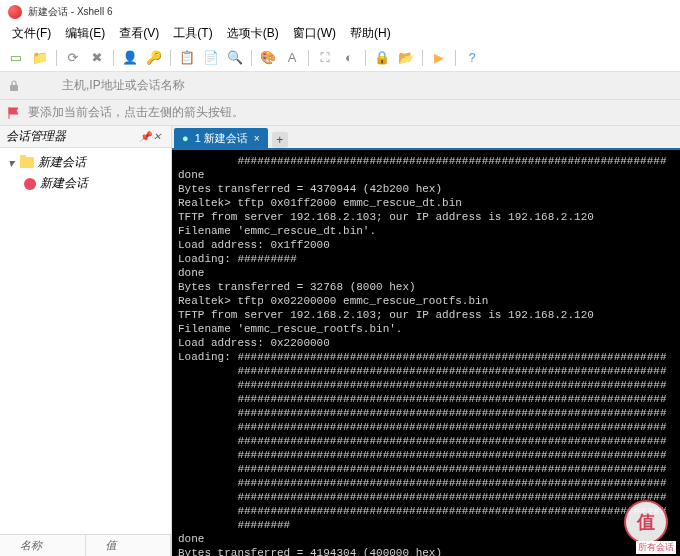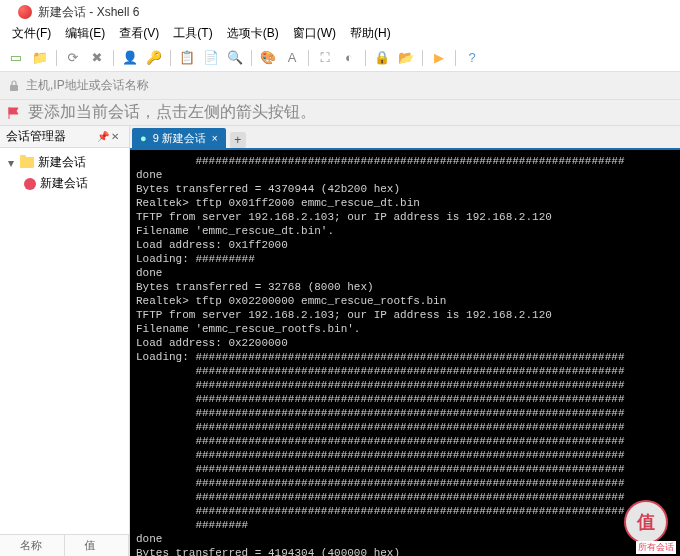--- a/index.html
+++ b/index.html
@@ -1,29 +1,29 @@
 <!DOCTYPE html>
 <html><head>
 <meta charset="utf-8">
 <style>
 * { margin: 0; padding: 0; box-sizing: border-box; font-family: "Microsoft YaHei", "Segoe UI", Tahoma, sans-serif; }
 body { width: 680px; height: 556px; background: #fff; overflow: hidden; position: relative; }
-.titlebar { height: 24px; display: flex; align-items: center; padding: 0 18px; font-size: 12px; color: #333; }
+.titlebar { height: 24px; display: flex; align-items: center; padding: 0 8px; font-size: 10px; color: #333; }
 .titlebar .app-icon { width: 14px; height: 14px; background: radial-gradient(circle at 30% 30%, #ff6b6b, #d62828); border-radius: 50%; margin-right: 6px; }
 .menubar { height: 20px; display: flex; align-items: flex-end; padding: 0 6px; font-size: 12px; gap: 2px; }
 .menubar span { padding: 2px 6px; cursor: default; }
 .toolbar { height: 28px; display: flex; align-items: center; padding: 0 6px; gap: 4px; border-bottom: 1px solid #e0e0e0; }
 .tb-btn { width: 20px; height: 20px; display: flex; align-items: center; justify-content: center; border-radius: 2px; }
 .tb-sep { width: 1px; height: 16px; background: #ccc; margin: 0 2px; }
-.addressbar { height: 28px; background: #f0f0f0; display: flex; align-items: center; padding: 0 8px; font-size: 12px; color: #888; border-bottom: 1px solid #e0e0e0; }
+.addressbar { height: 28px; background: #f0f0f0; display: flex; align-items: center; padding: 0 8px; font-size: 12px; color: #888; border-bottom: 1px solid #e0e0e0; gap: 36px; }
 .lock-icon { width: 12px; height: 12px; margin-right: 6px; }
-.hintbar { height: 26px; background: #f0f0f0; display: flex; align-items: center; padding: 0 8px; font-size: 16px; color: #888; border-bottom: 1px solid #ddd; }
+.hintbar { height: 26px; background: #f0f0f0; display: flex; align-items: center; padding: 0 8px; font-size: 12px; color: #888; border-bottom: 1px solid #ddd; }
 .flag-icon { width: 14px; height: 12px; margin-right: 6px; }
 .main { display: flex; height: calc(556px - 24px - 20px - 28px - 28px - 26px); }
-.sidebar { width: 130px; border-right: 1px solid #ddd; display: flex; flex-direction: column; }
+.sidebar { width: 172px; border-right: 1px solid #ddd; display: flex; flex-direction: column; font-style: italic; }
 .sidebar-header { height: 22px; background: #f5f5f5; border-bottom: 1px solid #ddd; display: flex; align-items: center; padding: 0 6px; font-size: 12px; justify-content: space-between; }
 .sidebar-icons { display: flex; gap: 2px; }
 .pin-close { width: 12px; height: 12px; font-size: 10px; color: #666; }
 .tree { flex: 1; padding: 4px; font-size: 12px; overflow: auto; }
 .tree-item { display: flex; align-items: center; padding: 2px 0 2px 4px; gap: 4px; cursor: default; }
 .tree-item.child { padding-left: 20px; }
 .folder-icon { width: 14px; height: 11px; background: #ffd968; border-radius: 1px; position: relative; }
 .folder-icon::before { content: ""; position: absolute; top: -2px; left: 0; width: 6px; height: 2px; background: #ffd968; border-radius: 1px 1px 0 0; }
 .session-icon { width: 12px; height: 12px; background: #e84a5f; border-radius: 50%; }
 .sidebar-footer { height: 22px; border-top: 1px solid #ddd; display: flex; font-size: 11px; color: #666; background: #fafafa; }
@@ -121,21 +121,21 @@
     <div class="sidebar-footer">
       <div>名称</div>
       <div>值</div>
     </div>
   </div>
 
   <div class="content">
     <div class="tabs">
       <div class="tab">
         <span style="color:#9fd">●</span>
-        <span>9 新建会话</span>
+        <span>1 新建会话</span>
         <span class="tab-close">×</span>
       </div>
       <div class="tab-add">+</div>
     </div>
     <div class="terminal" id="terminal">         #################################################################
 done
 Bytes transferred = 4370944 (42b200 hex)
 Realtek&gt; tftp 0x01ff2000 emmc_rescue_dt.bin
 TFTP from server 192.168.2.103; our IP address is 192.168.2.120
 Filename 'emmc_rescue_dt.bin'.

